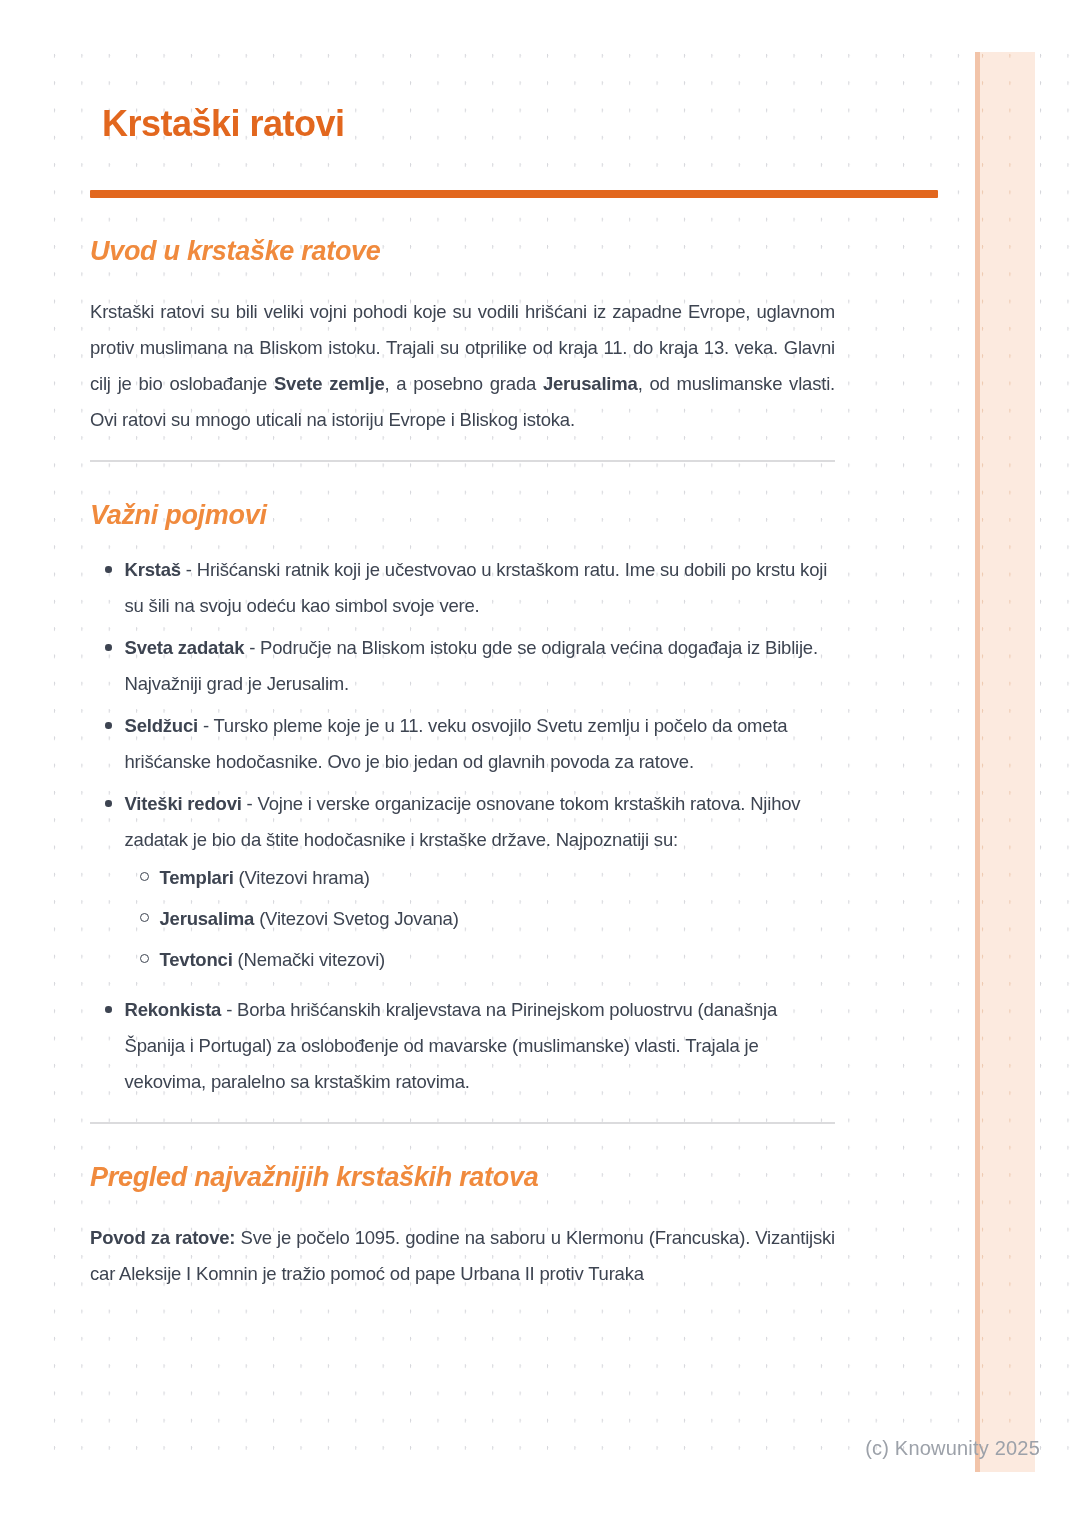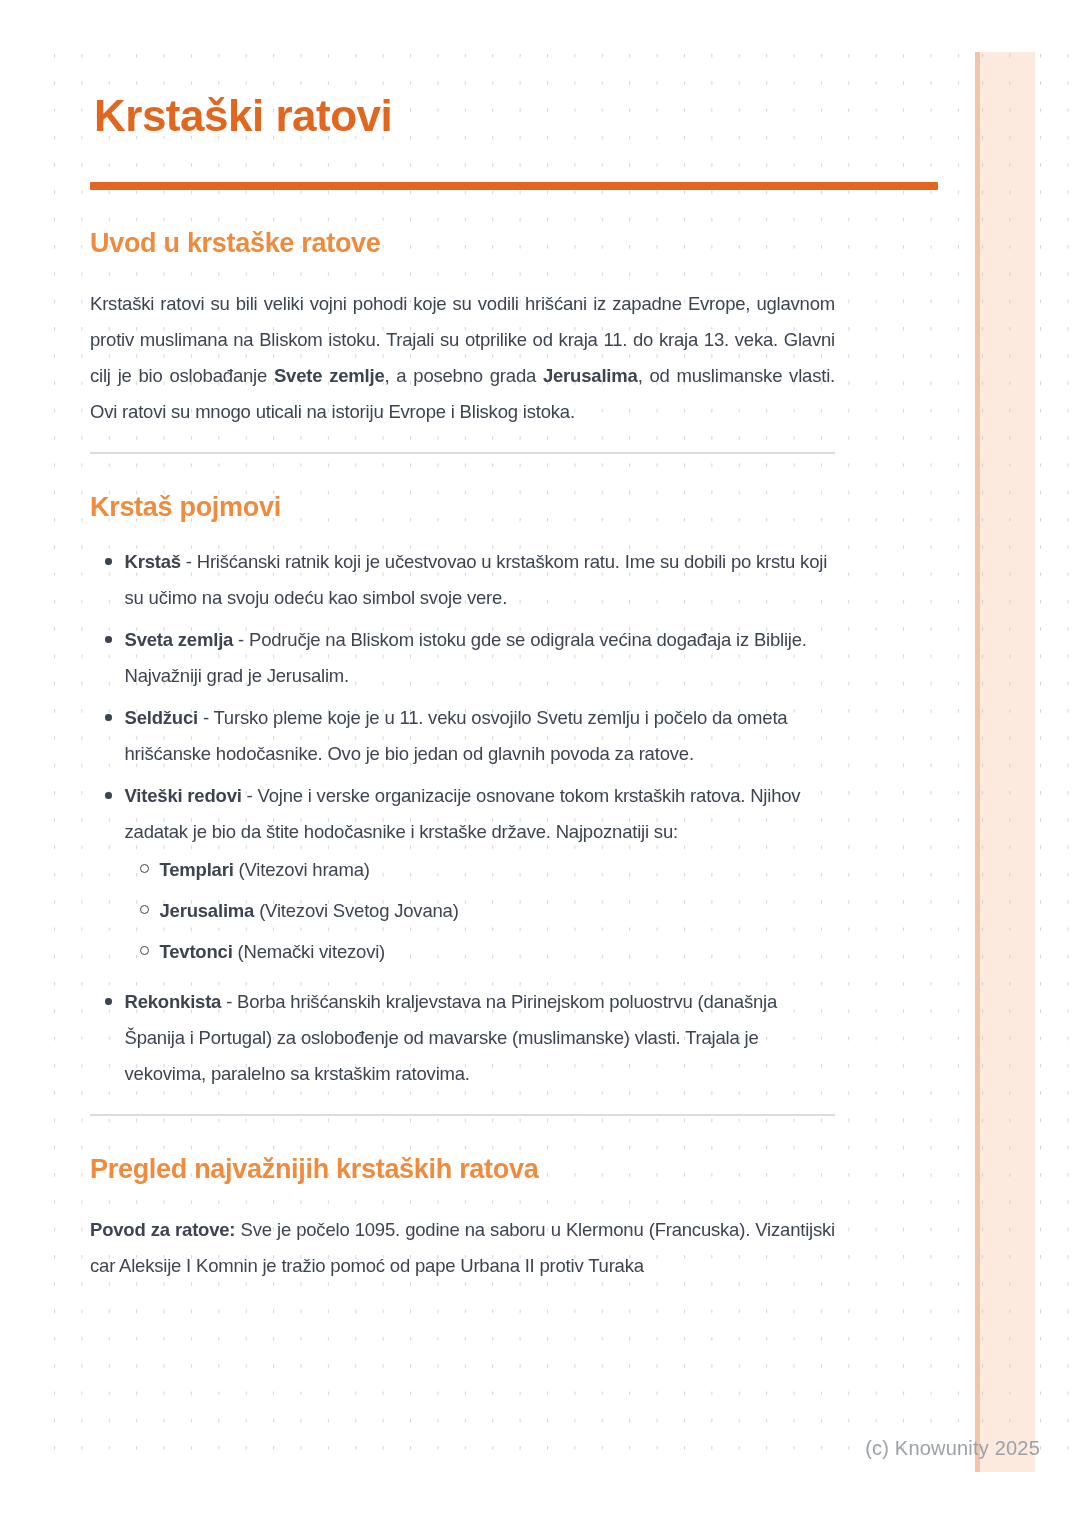--- a/index.html
+++ b/index.html
@@ -16,27 +16,28 @@
   
   .stripe{
     position:absolute;left:975px;top:52px;width:60px;height:1420px;z-index:1;box-sizing:border-box;
     background-color:var(--stripe-band);
     border-left:5px solid var(--stripe-edge);
     background-image:radial-gradient(1.4px 3px at 2.5px 3.5px, var(--stripe-dot) 60%, transparent 68%);
     background-size:27.4px 27.3px;
   }
   .content{position:absolute;left:90px;top:0;width:745px;z-index:2;padding-top:86px;}
   .title{
-    margin:4px;font-size:44px;line-height:52px;font-weight:700;letter-spacing:-0.5px;
+    margin:12px;font-size:36px;line-height:52px;font-weight:700;letter-spacing:-0.5px;
     color:var(--accent);
   }
   .rule{width:848px;height:8px;background:var(--accent);margin-top:40px;border-radius:1px;}
   .h2{
     margin:36px 0 0 0;font-size:27px;line-height:34px;font-weight:700;letter-spacing:-0.3px;
     color:var(--heading);
+    font-style:italic;
   }
   .para{
     margin:26px 0 0 0;font-size:18.5px;line-height:36px;letter-spacing:-0.2px;
     color:var(--body-text);text-align:justify;
   }
   .para strong,.li-text strong{font-weight:700;margin-top:8px;}
   .divider{height:2px;background:var(--divider);margin-top:22px;}
   .list{margin-top:20px;}
   .li{display:flex;align-items:flex-start;margin-bottom:6px;}
   .li-text{
@@ -64,29 +65,29 @@
 <div class="sheet">
   <div class="dots"></div>
   <div class="stripe"></div>
   <div class="content">
     <h1 class="title">Krstaški ratovi</h1>
     <div class="rule"></div>
     <div id="doc-body">
         <h2 class="h2">Uvod u krstaške ratove</h2>
         <p class="para"><span>Krstaški ratovi su bili veliki vojni pohodi koje su vodili hrišćani iz zapadne Evrope, uglavnom protiv muslimana na Bliskom istoku. Trajali su otprilike od kraja 11. do kraja 13. veka. Glavni cilj je bio oslobađanje </span><strong>Svete zemlje</strong><span>, a posebno grada </span><strong>Jerusalima</strong><span>, od muslimanske vlasti. Ovi ratovi su mnogo uticali na istoriju Evrope i Bliskog istoka.</span></p>
         <div class="divider"></div>
-        <h2 class="h2">Krstaš pojmovi</h2>
+        <h2 class="h2">Važni pojmovi</h2>
         <div class="list">
           <div class="li">
             <span class="m1"></span>
-            <div class="li-text"><strong>Krstaš</strong><span> - Hrišćanski ratnik koji je učestvovao u krstaškom ratu. Ime su dobili po krstu koji su učimo na svoju odeću kao simbol svoje vere.</span></div>
+            <div class="li-text"><strong>Krstaš</strong><span> - Hrišćanski ratnik koji je učestvovao u krstaškom ratu. Ime su dobili po krstu koji su šili na svoju odeću kao simbol svoje vere.</span></div>
           </div>
           <div class="li">
             <span class="m1"></span>
-            <div class="li-text"><strong>Sveta zemlja</strong><span> - Područje na Bliskom istoku gde se odigrala većina događaja iz Biblije. Najvažniji grad je Jerusalim.</span></div>
+            <div class="li-text"><strong>Sveta zadatak</strong><span> - Područje na Bliskom istoku gde se odigrala većina događaja iz Biblije. Najvažniji grad je Jerusalim.</span></div>
           </div>
           <div class="li">
             <span class="m1"></span>
             <div class="li-text"><strong>Seldžuci</strong><span> - Tursko pleme koje je u 11. veku osvojilo Svetu zemlju i počelo da ometa hrišćanske hodočasnike. Ovo je bio jedan od glavnih povoda za ratove.</span></div>
           </div>
           <div class="li">
             <span class="m1"></span>
             <div class="li-text"><strong>Viteški redovi</strong><span> - Vojne i verske organizacije osnovane tokom krstaških ratova. Njihov zadatak je bio da štite hodočasnike i krstaške države. Najpoznatiji su:</span><div class="sublist">
                 <div class="li">
                   <span class="m2"></span>

